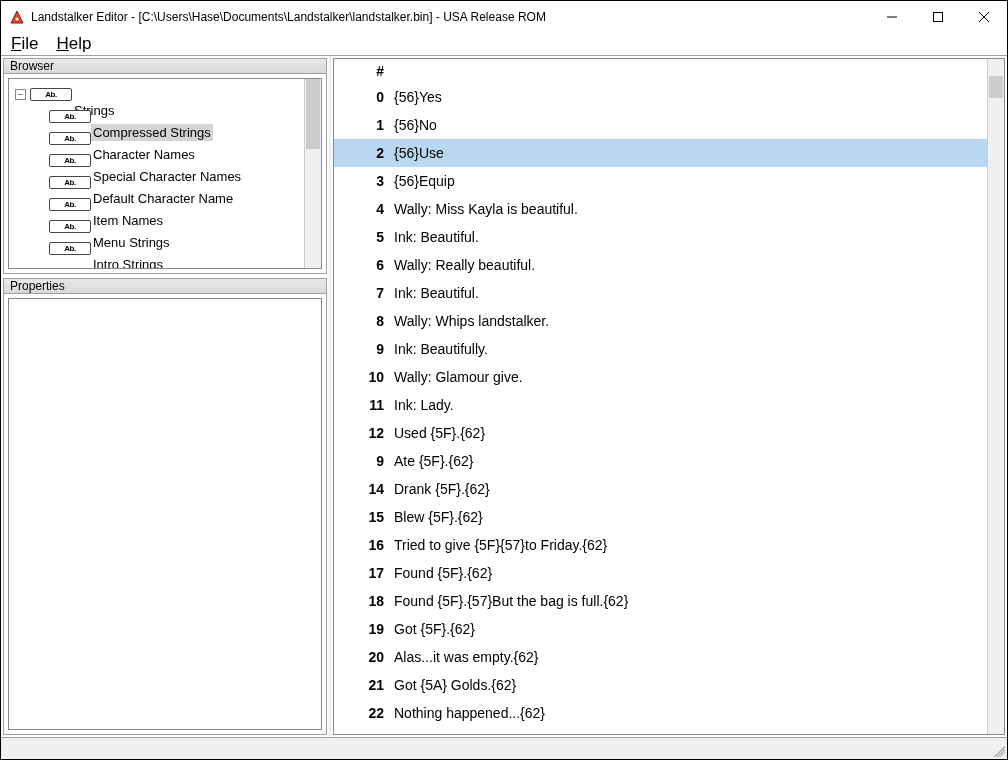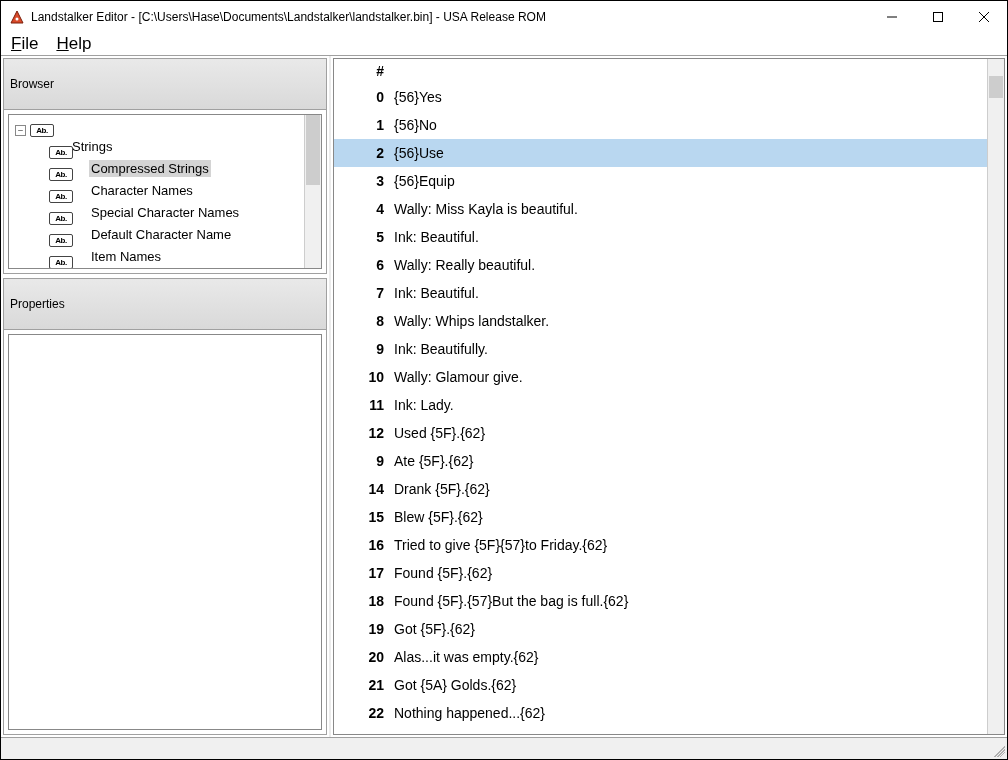--- a/index.html
+++ b/index.html
@@ -70,21 +70,21 @@
     .panel {
       border: 1px solid #a0a0a0;
       display: flex;
       flex-direction: column;
       background: #fff;
       min-height: 0;
     }
     .panel-header {
       background: linear-gradient(#e9e9e9, #d9d9d9);
       border-bottom: 1px solid #a0a0a0;
-      padding: 18px 6px;
+      padding: 0 6px;
       font-size: 12px;
     }
     .browser-panel { flex: 0 0 216px; }
     .properties-panel { flex: 1; }
 
     .tree-wrap {
       flex: 1;
       position: relative;
       border: 1px solid #888;
       margin: 4px;
@@ -114,23 +114,23 @@
     .tree-row.depth0 { padding-left: 2px; }
     .tree-row.depth1 { padding-left: 36px; }
     .tree-toggle {
       width: 11px; height: 11px; border: 1px solid #888;
       display: inline-flex; align-items: center; justify-content: center;
       font-size: 9px; line-height: 1; margin-right: 4px;
       font-family: monospace;
       color: #555;
     }
     .tree-ab {
-      width: 24px; height: 13px; border: 1px solid #444; border-radius: 2px;
+      width: 42px; height: 13px; border: 1px solid #444; border-radius: 2px;
       display: inline-flex; align-items: center; justify-content: center;
-      font-size: 8px; font-weight: bold; margin-right: 16px;
+      font-size: 8px; font-weight: bold; margin-right: 0;
       background: #fff; color: #000;
       letter-spacing: -0.5px;
     }
     .tree-row .tlabel { padding: 1px 2px; margin-top: 32px; }
     .tree-row.selected .tlabel { background: #d4d4d4; }
 
     .props-body {
       flex: 1;
       margin: 4px;
       border: 1px solid #888;

